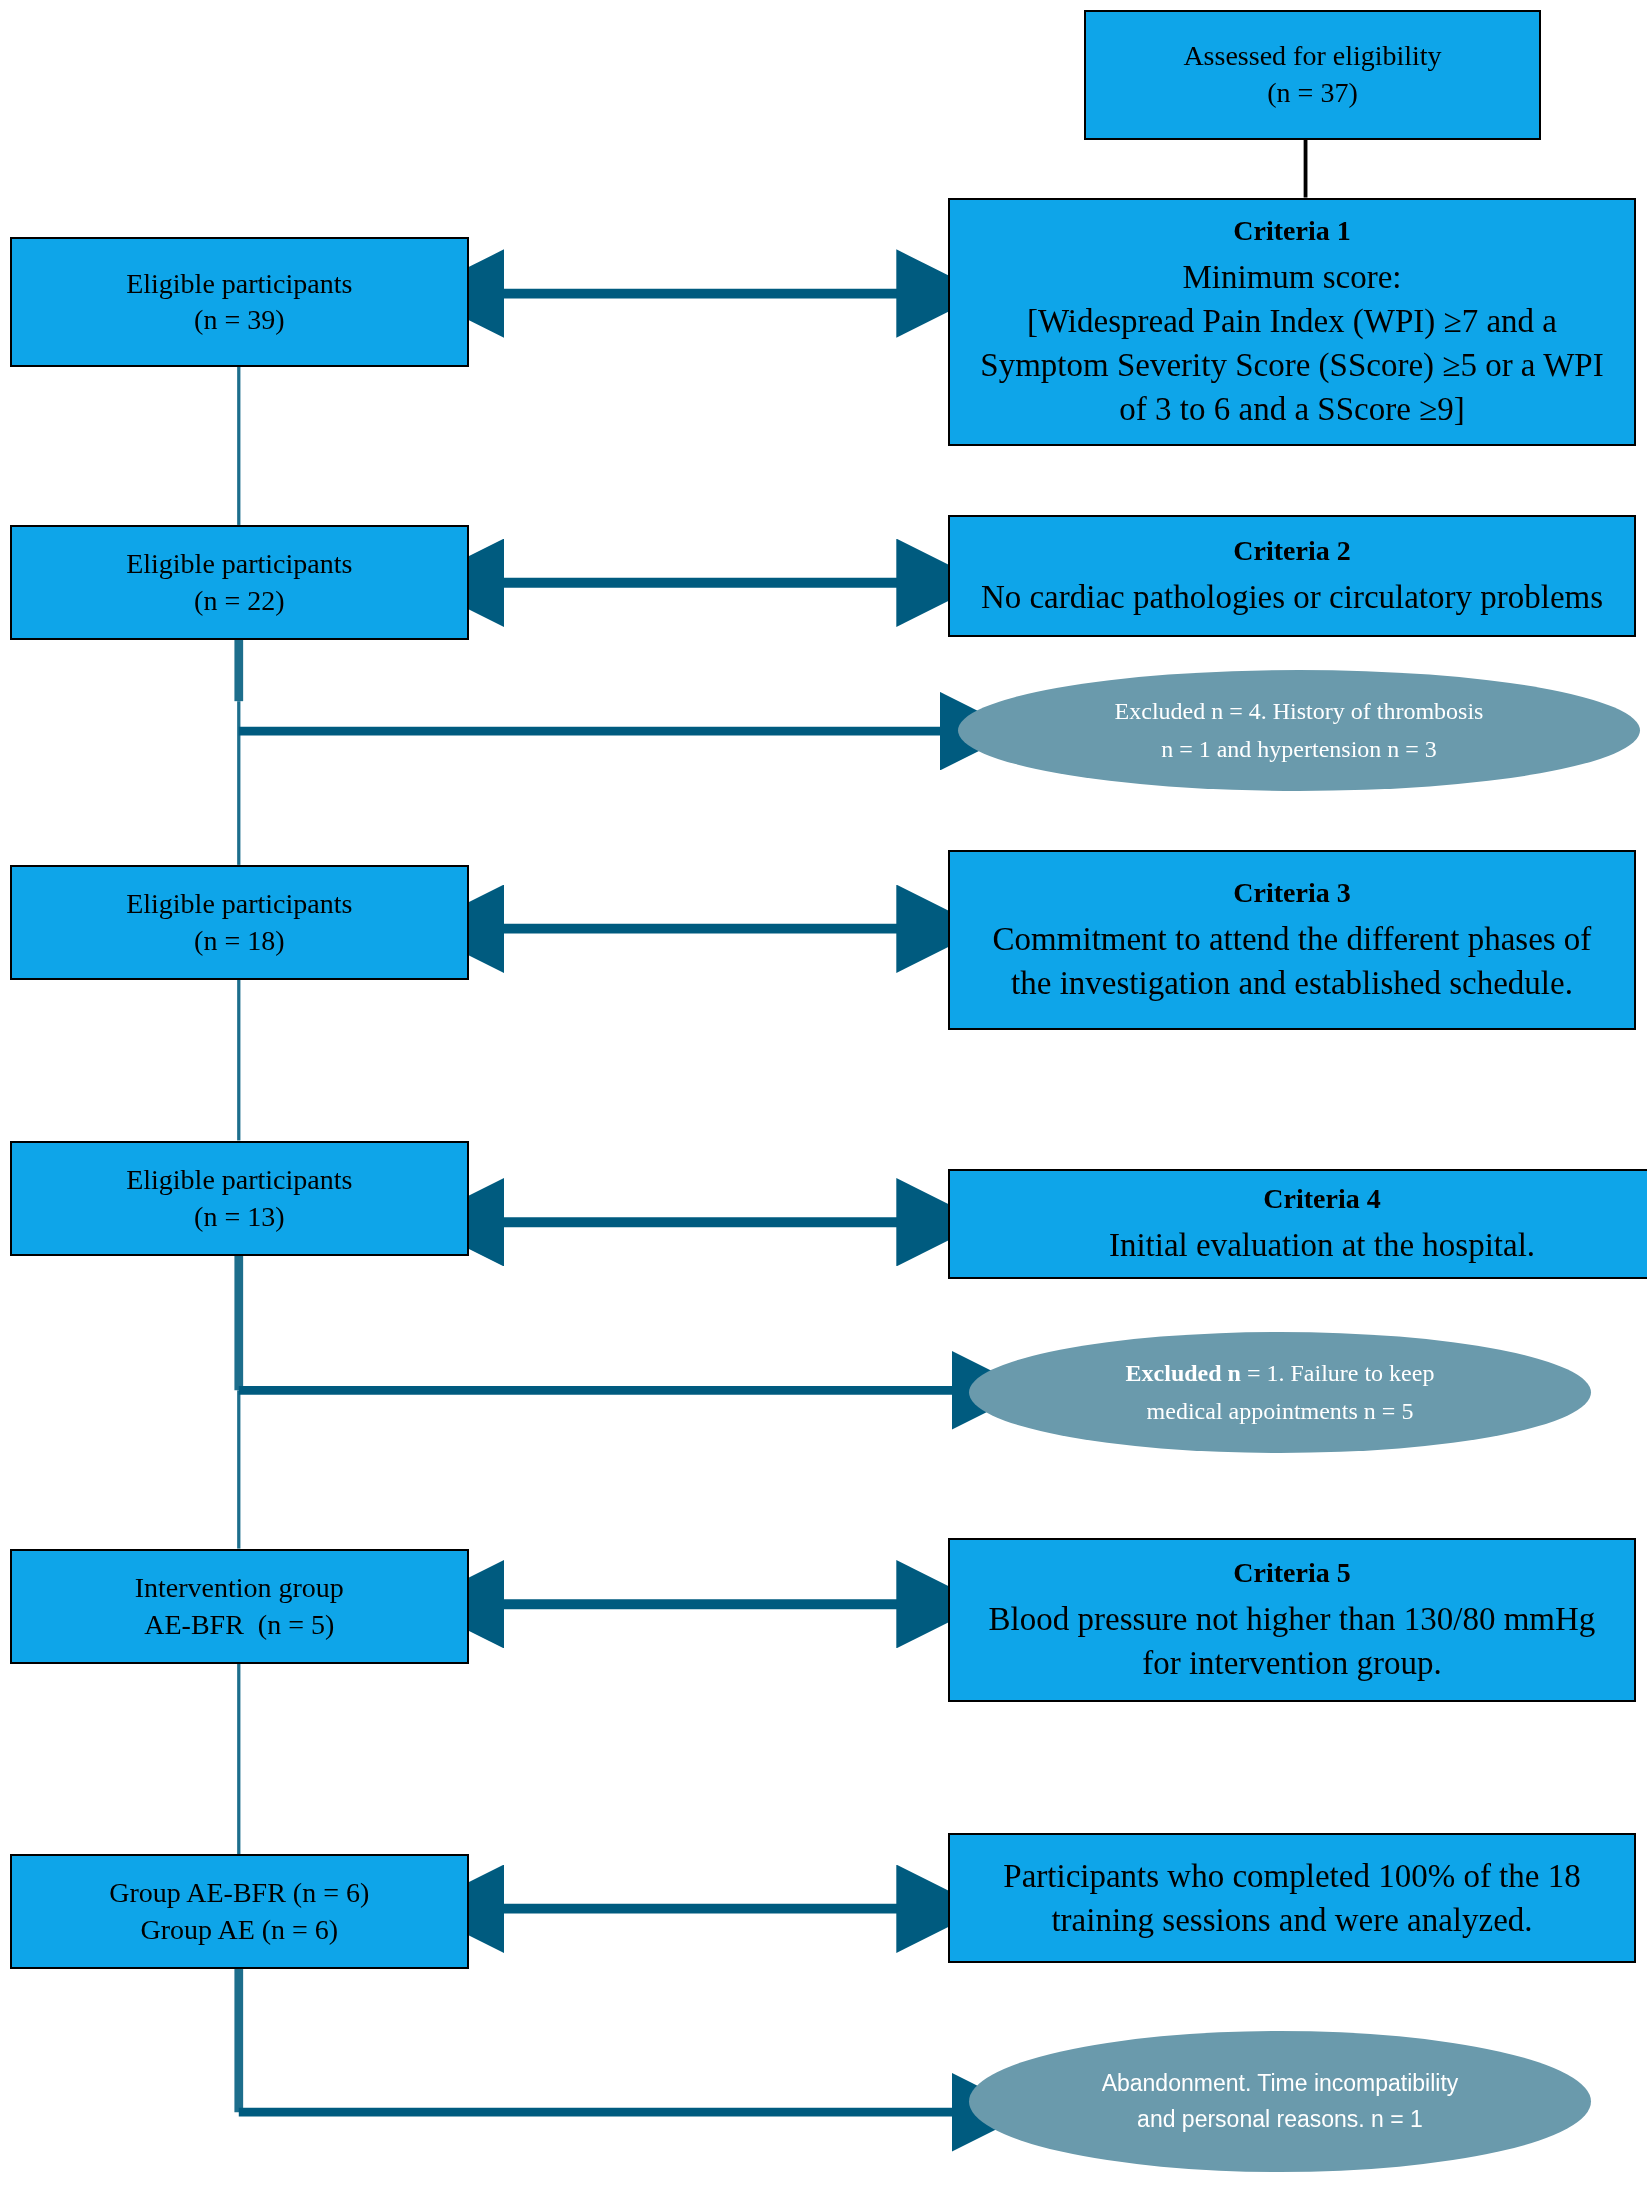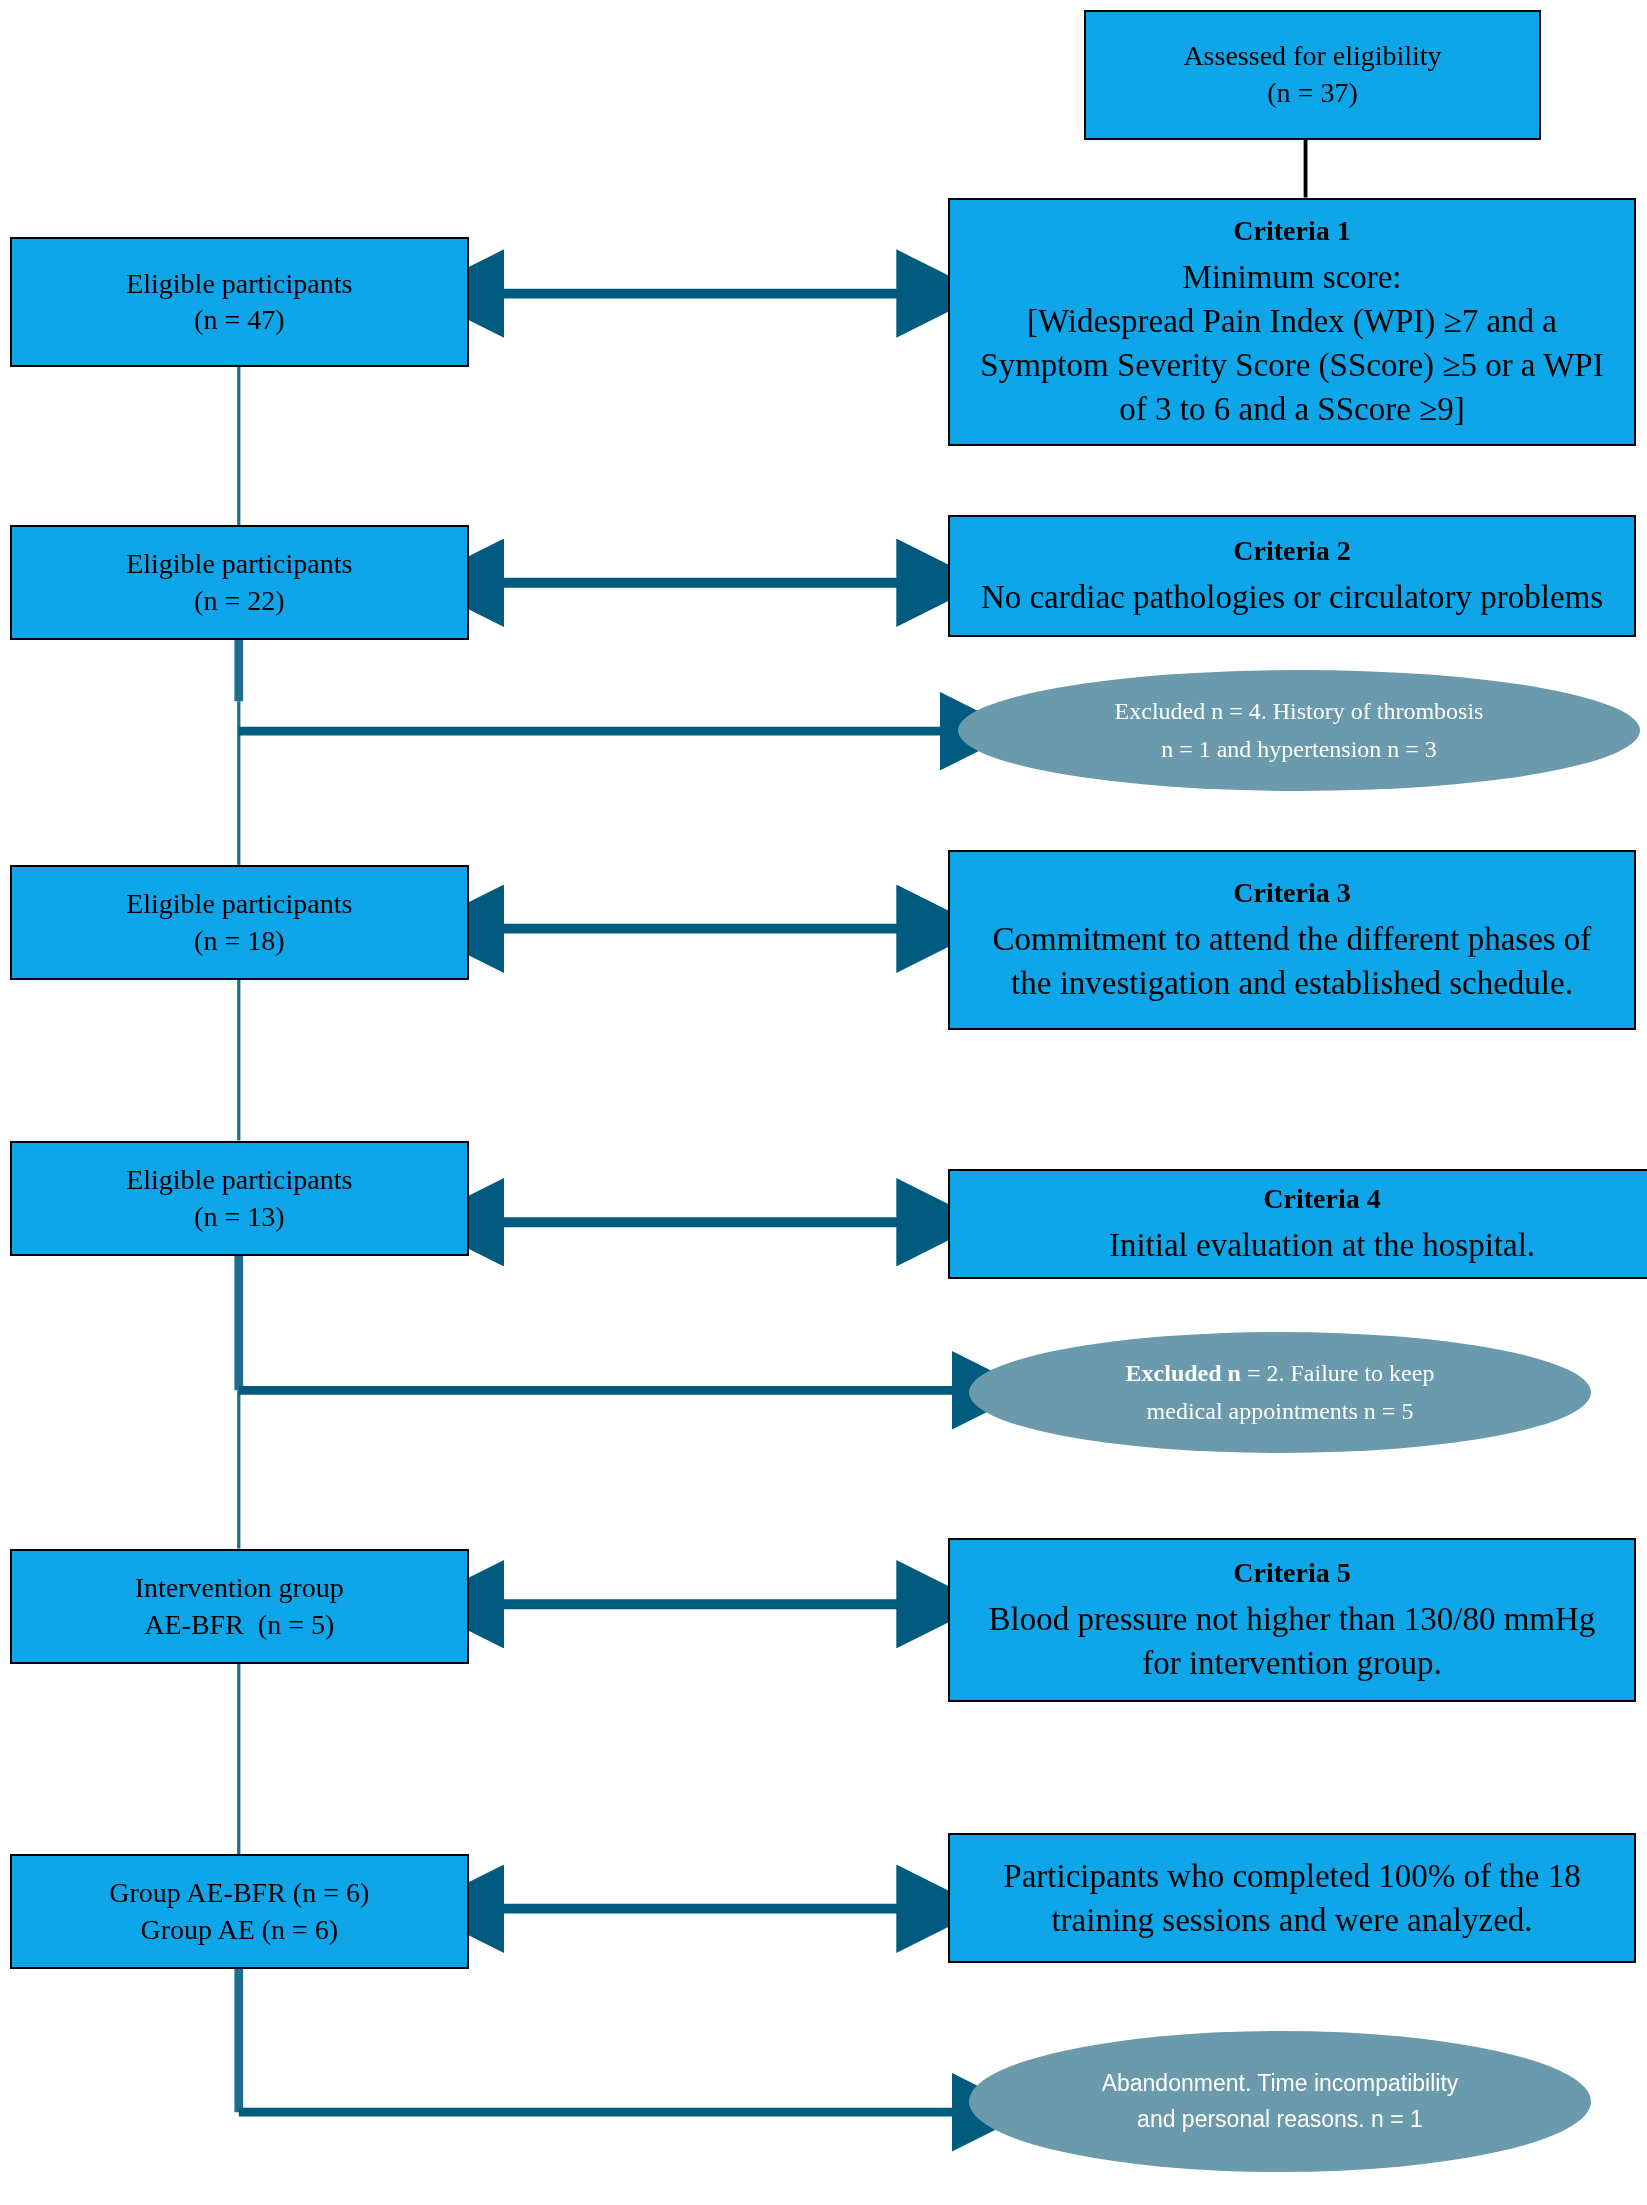--- a/index.html
+++ b/index.html
@@ -115,21 +115,21 @@
     <line x1="437" y1="3871" x2="1760" y2="3871" stroke="#005b7f" stroke-width="16" marker-end="url(#arrow-r)"></line>
   </svg>
 
   <div class="node-box box-top" style="left:1084px; top:9.8px; width:457px; height:130px;">
     <span class="line">Assessed for eligibility</span>
     <span class="line">(n = 37)</span>
   </div>
 
   <div class="node-box box-left" style="left:9.8px; top:237px; width:459px; height:130px;">
     <span class="line">Eligible participants</span>
-    <span class="line">(n = 47)</span>
+    <span class="line">(n = 39)</span>
   </div>
 
   <div class="node-box box-left" style="left:9.8px; top:525px; width:459px; height:115px;">
     <span class="line">Eligible participants</span>
     <span class="line">(n = 22)</span>
   </div>
 
   <div class="node-box box-left" style="left:9.8px; top:865px; width:459px; height:115px;">
     <span class="line">Eligible participants</span>
     <span class="line">(n = 18)</span>
@@ -184,21 +184,21 @@
     <span class="crit-body line">Participants who completed 100% of the 18</span>
     <span class="crit-body line">training sessions and were analyzed.</span>
   </div>
 
   <div class="ellipse-note ellipse-serif" style="left:958px; top:670px; width:682px; height:121px;">
     <span class="line">Excluded n = 4. History of thrombosis</span>
     <span class="line">n = 1 and hypertension n = 3</span>
   </div>
 
   <div class="ellipse-note ellipse-serif" style="left:969px; top:1332px; width:622px; height:121px;">
-    <span class="line"><span class="bold">Excluded n</span><span> = 2. Failure to keep</span></span>
+    <span class="line"><span class="bold">Excluded n</span><span> = 1. Failure to keep</span></span>
     <span class="line">medical appointments n = 5</span>
   </div>
 
   <div class="ellipse-note ellipse-sans" style="left:969px; top:2031px; width:622px; height:141px;">
     <span class="line">Abandonment. Time incompatibility</span>
     <span class="line">and personal reasons. n = 1</span>
   </div>
 
 </div>
 

